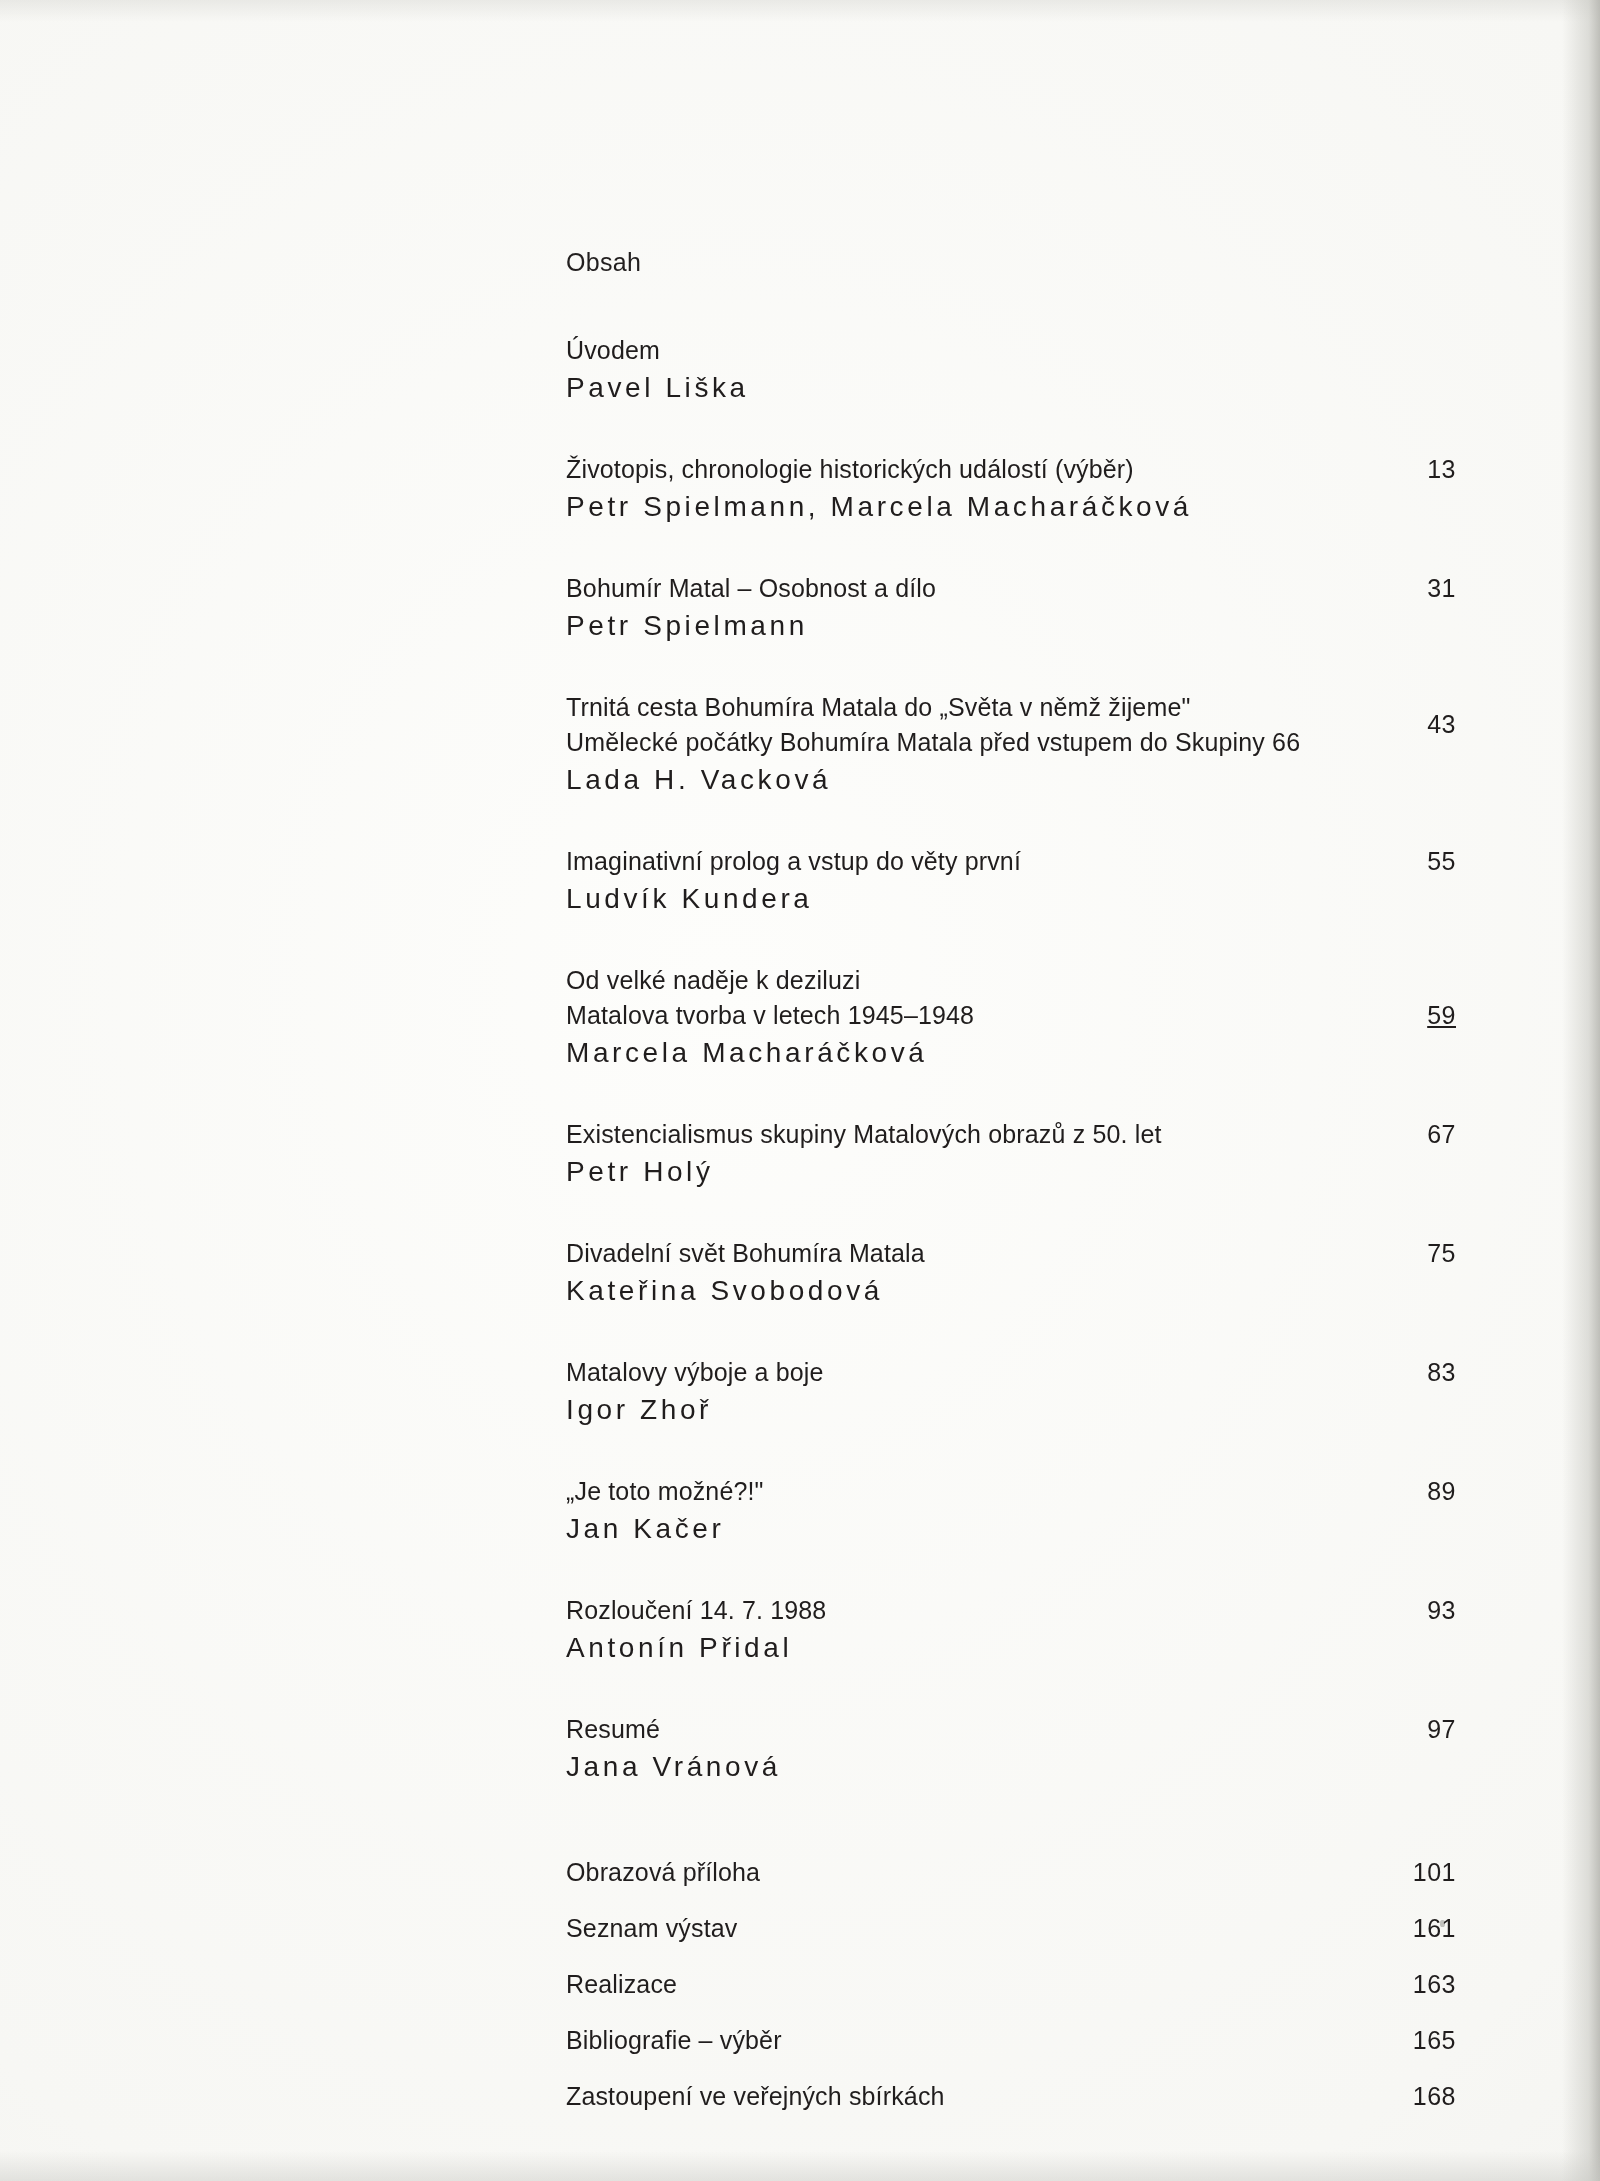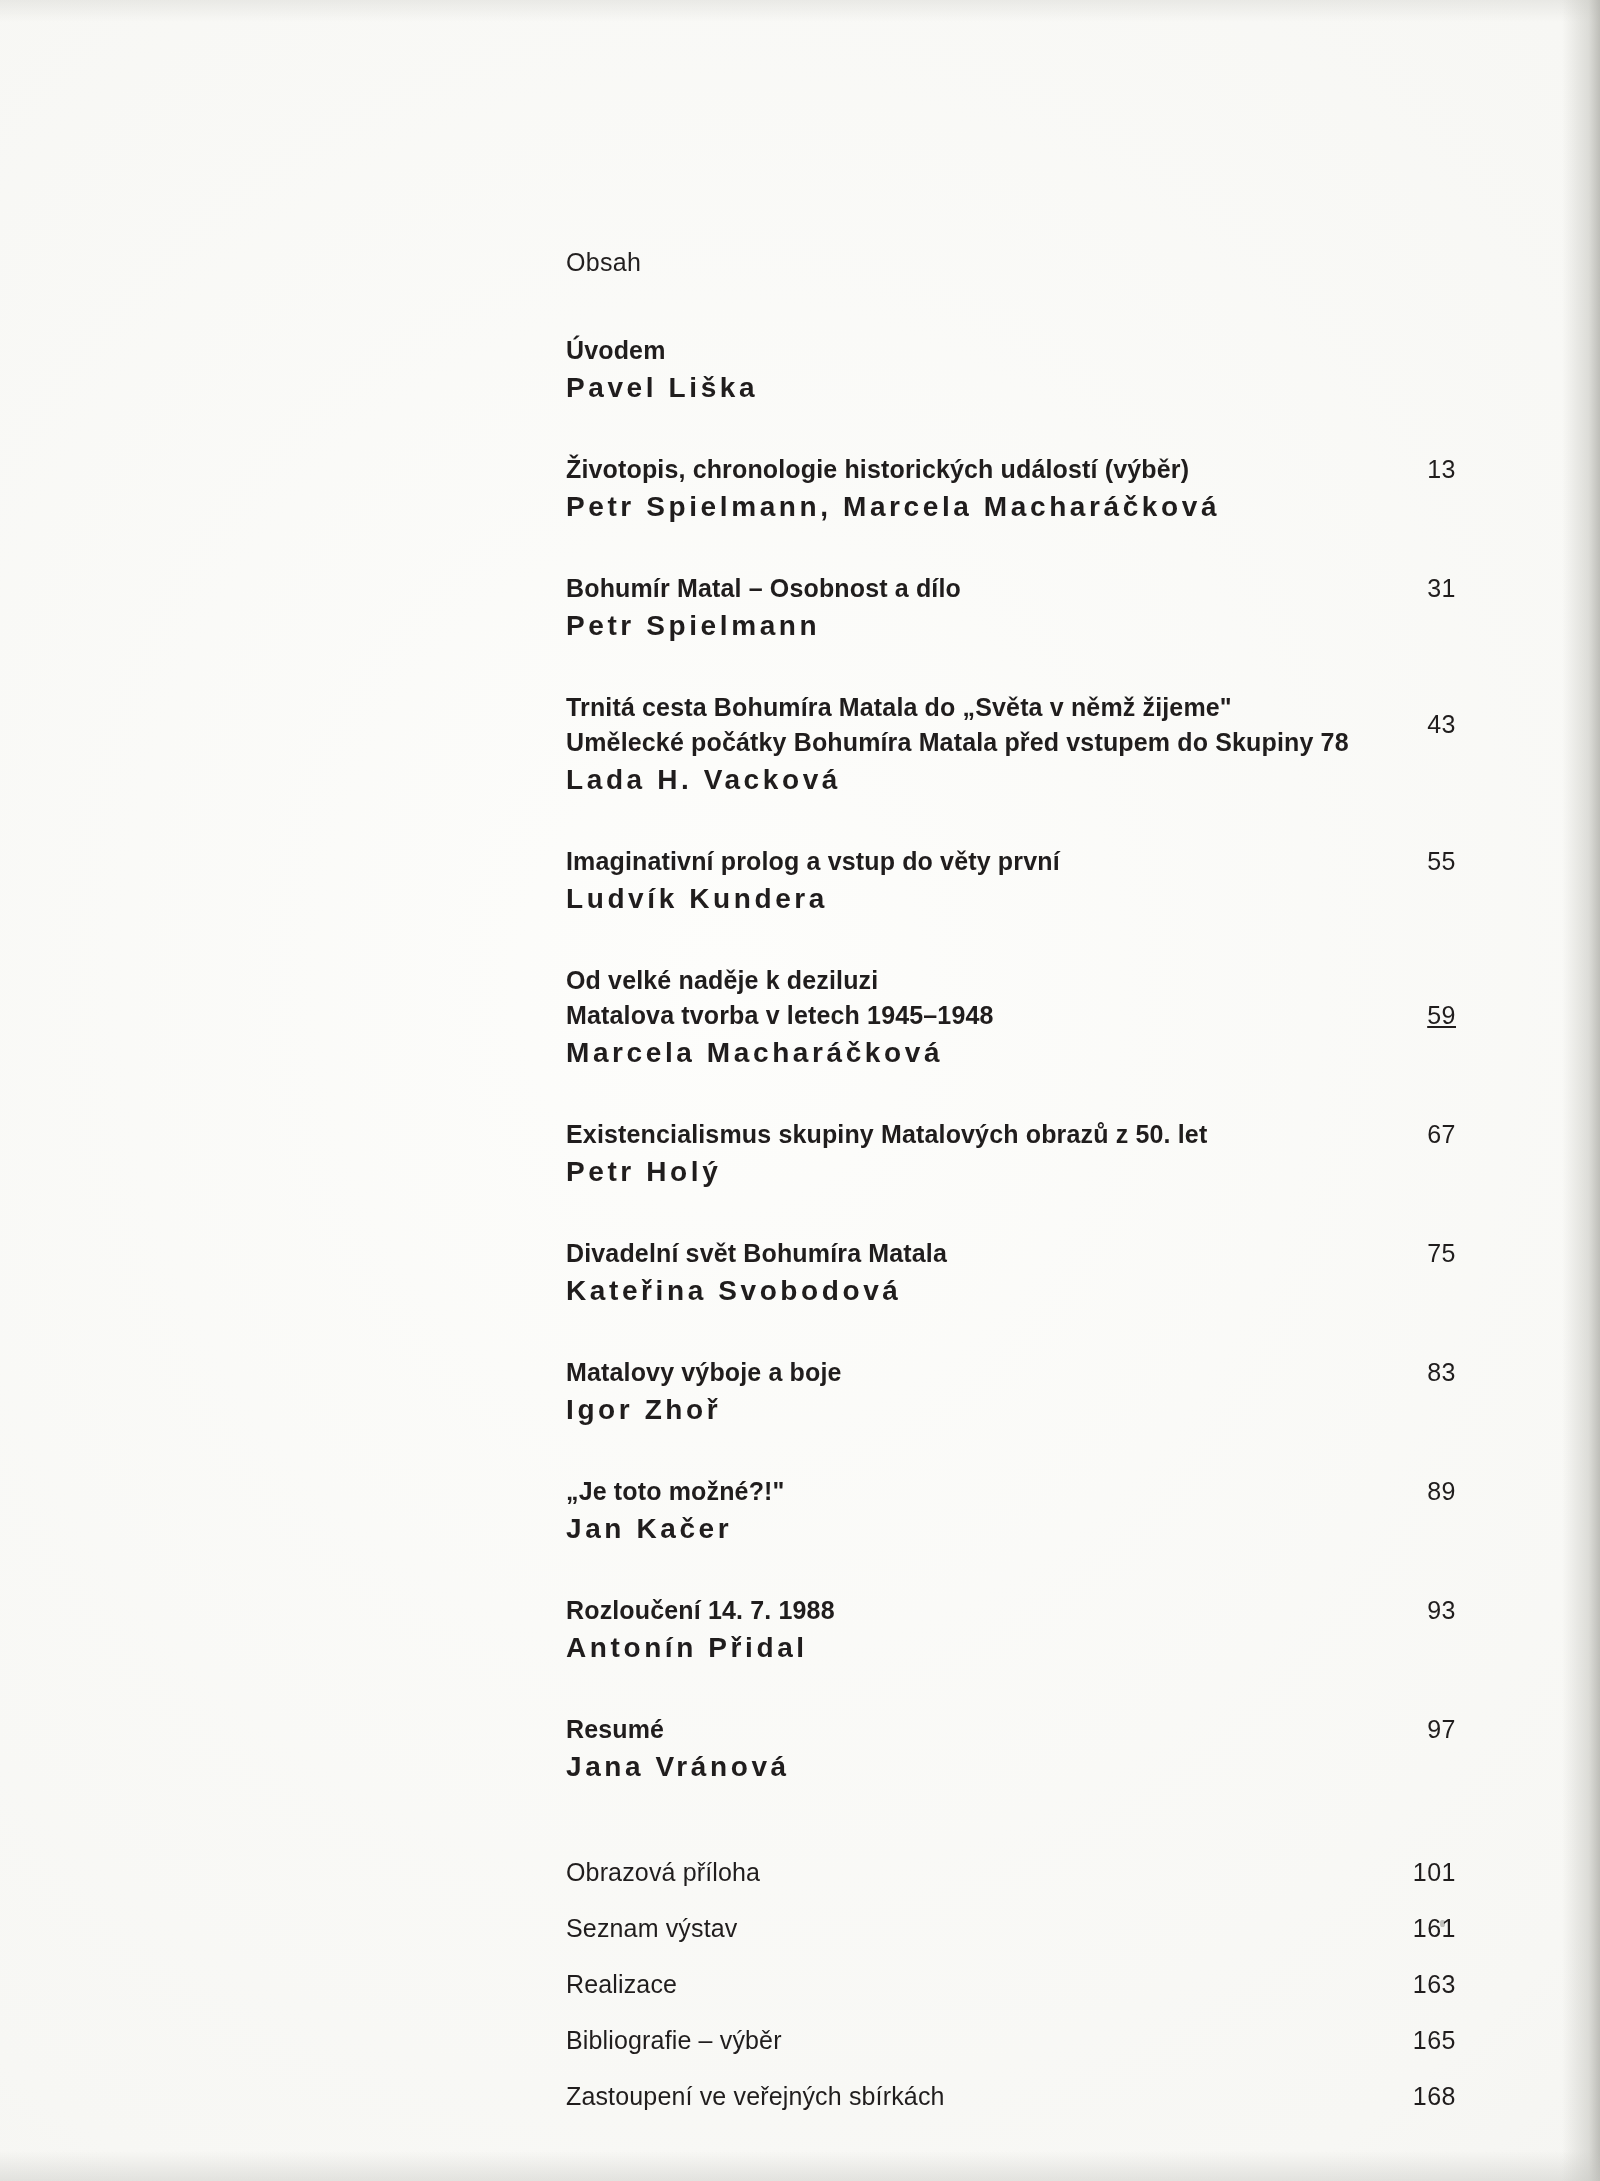--- a/index.html
+++ b/index.html
@@ -60,21 +60,20 @@
     margin: 0 0 56px 0;
     font-weight: 400;
   }
 
   .entry {
     position: relative;
     margin-bottom: 46px;
   }
   .entry .lines {
     width: 800px;
-    font-weight: bold;
   }
   .title-line {
     font-size: 25px;
     line-height: 35px;
     color: #201d1d;
     letter-spacing: 0.15px;
     white-space: nowrap;
   }
   .author-line {
     font-size: 28px;
@@ -157,21 +156,21 @@
       <div class="lines">
         <div class="title-line">Bohumír Matal – Osobnost a dílo</div>
         <div class="author-line">Petr Spielmann</div>
       </div>
       <div class="page-num">31</div>
     </div>
 
     <div class="entry">
       <div class="lines">
         <div class="title-line">Trnitá cesta Bohumíra Matala do „Světa v němž žijeme"</div>
-        <div class="title-line">Umělecké počátky  Bohumíra Matala  před vstupem do Skupiny 78</div>
+        <div class="title-line">Umělecké počátky  Bohumíra Matala  před vstupem do Skupiny 66</div>
         <div class="author-line">Lada H. Vacková</div>
       </div>
       <div class="page-num" style="top:17px;">43</div>
     </div>
 
     <div class="entry">
       <div class="lines">
         <div class="title-line">Imaginativní prolog a vstup do věty první</div>
         <div class="author-line">Ludvík Kundera</div>
       </div>

